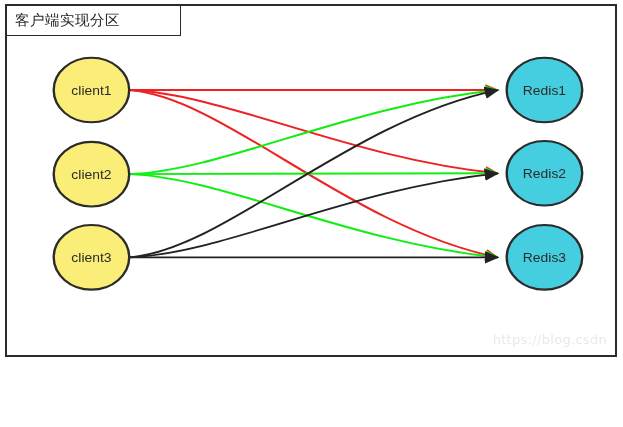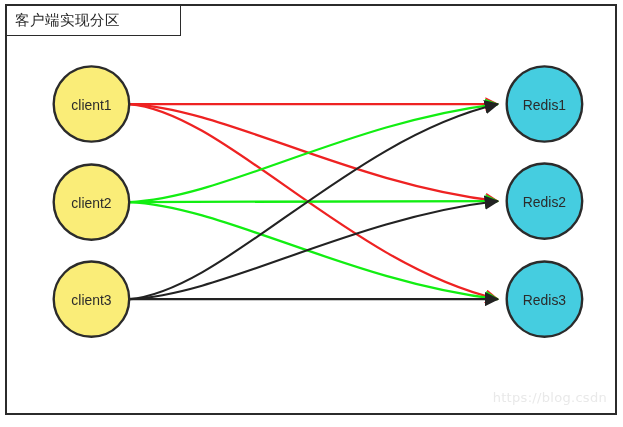--- a/index.html
+++ b/index.html
@@ -13,21 +13,21 @@
     height: 427px;
     font-family: "Liberation Sans", "DejaVu Sans", sans-serif;
     overflow: hidden;
     position: relative;
   }
   #diagram-panel {
     position: absolute;
     left: 5px;
     top: 4px;
     width: 612px;
-    height: 411px;
+    height: 353px;
     border: 2px solid #2b2b2b;
     box-sizing: border-box;
     background: #ffffff;
   }
   #title-bar {
     position: absolute;
     left: 0;
     top: 0;
     width: 174px;
     height: 30px;

